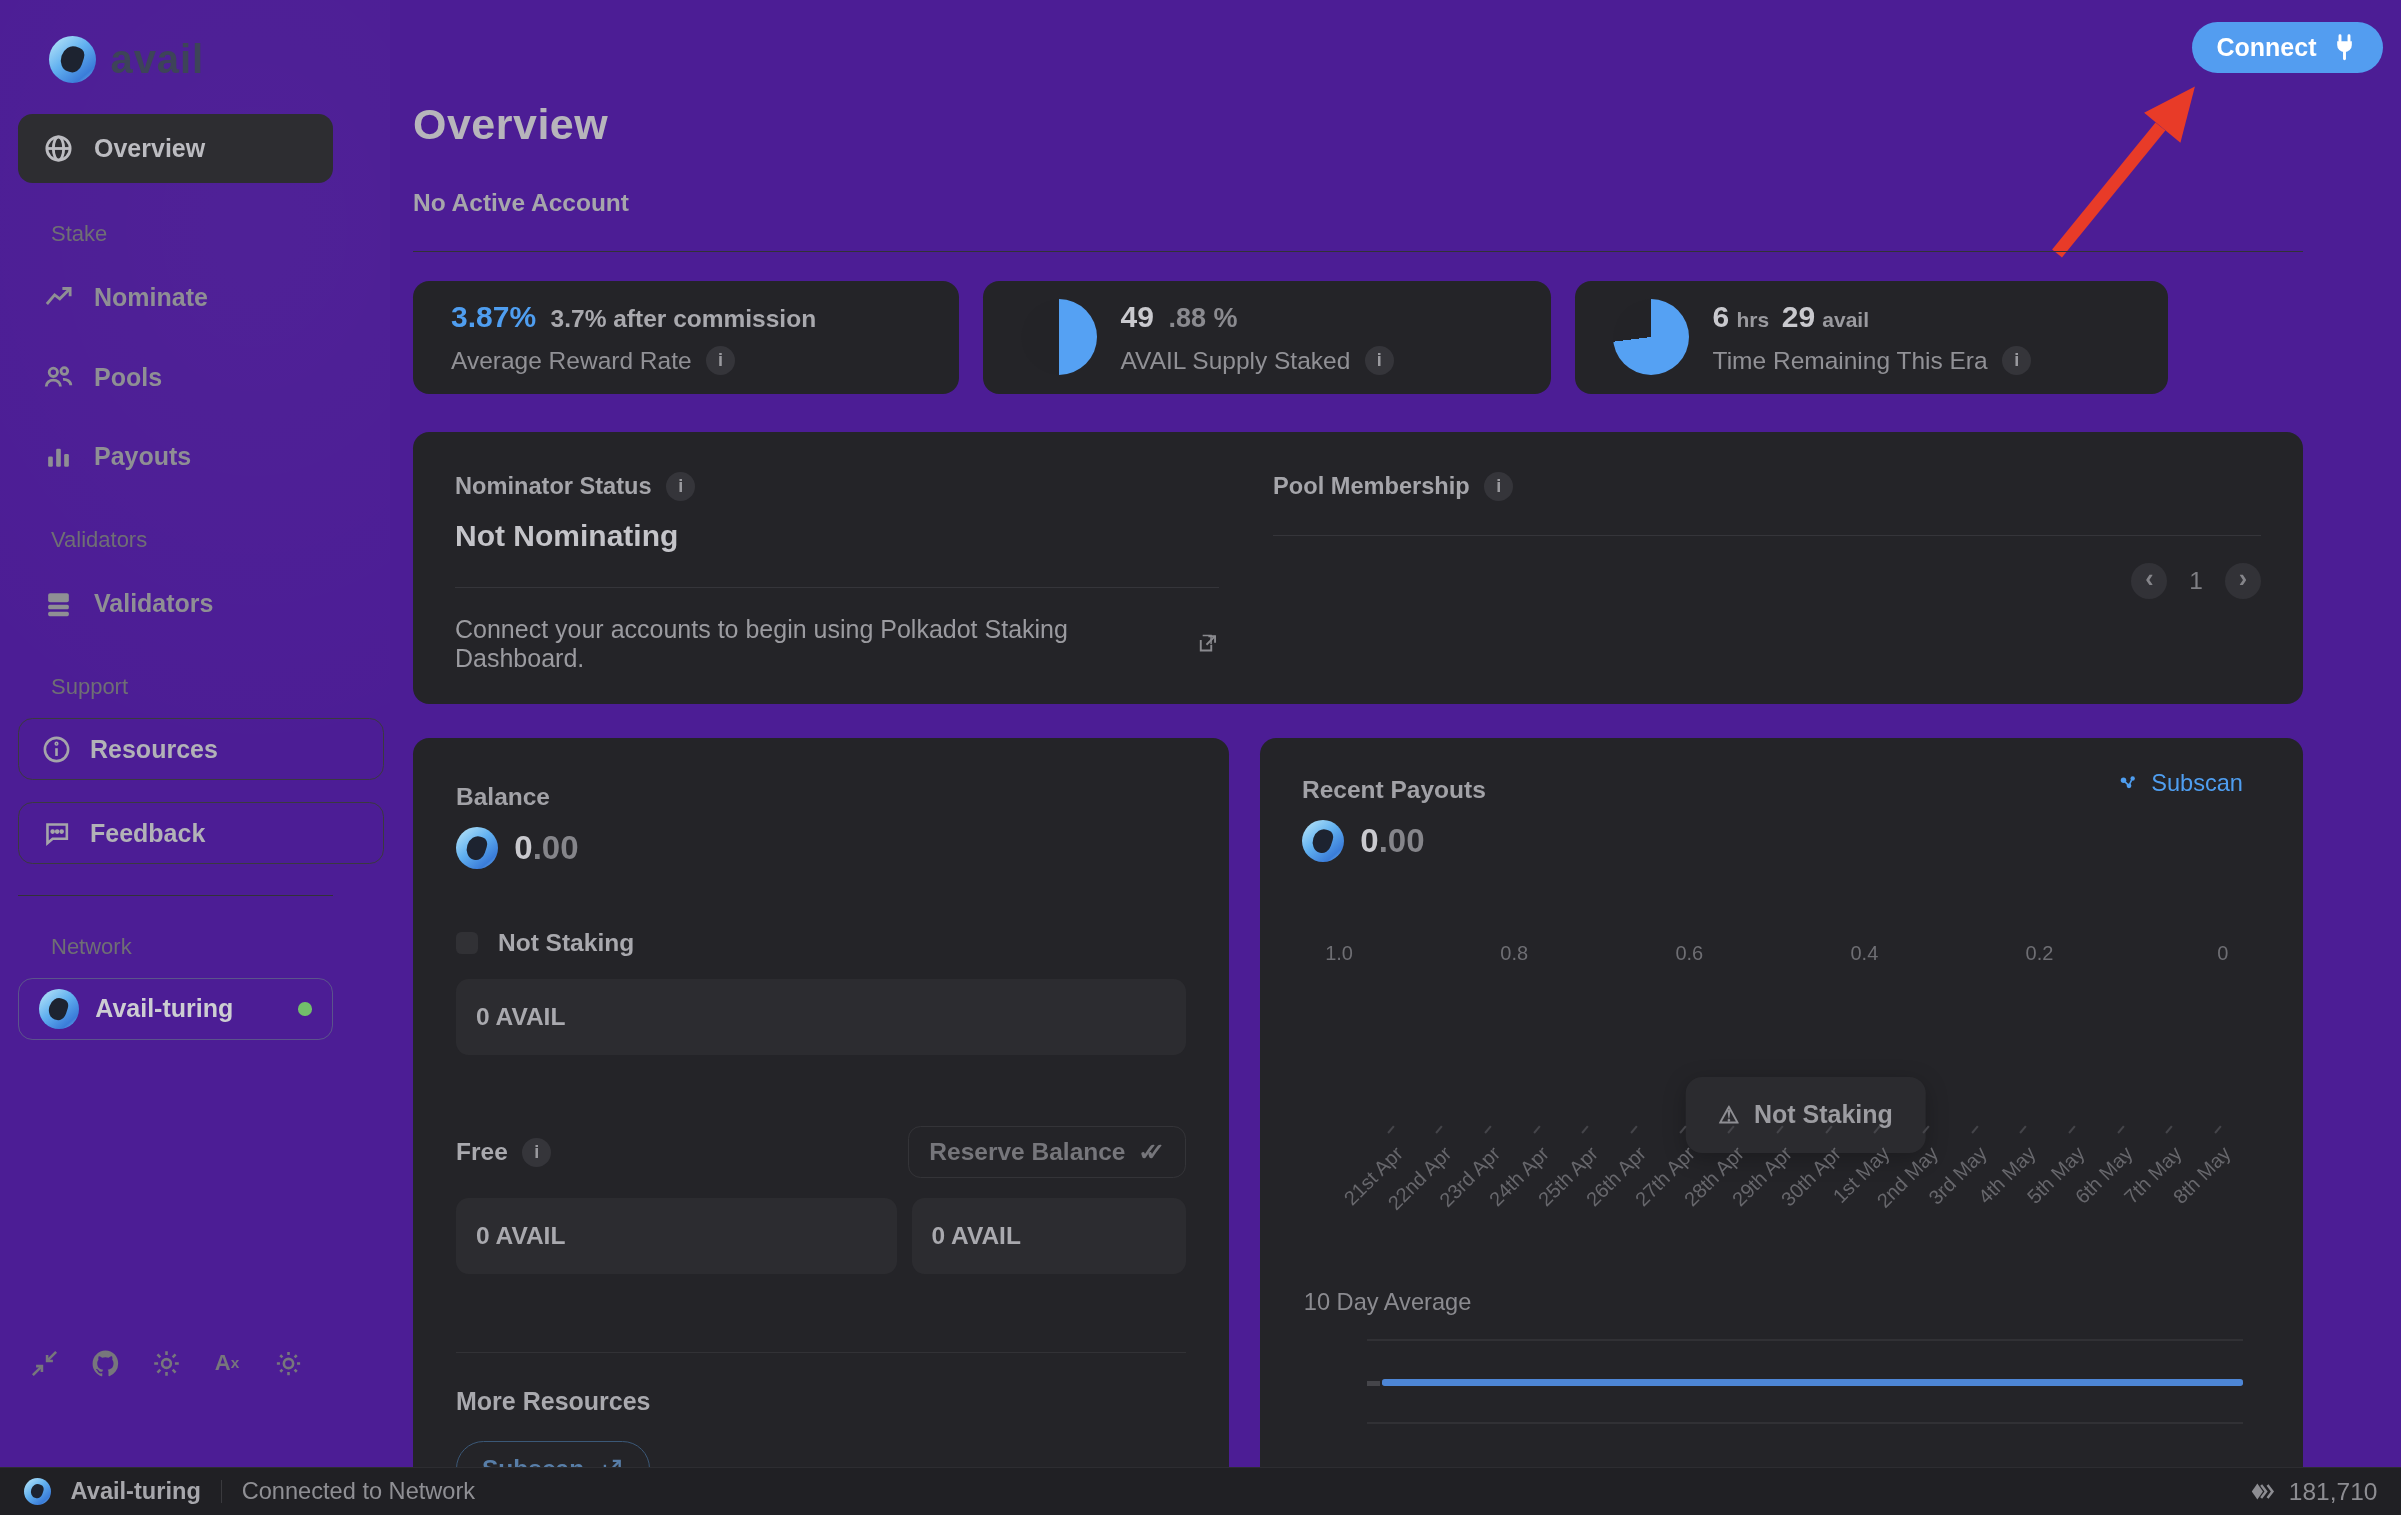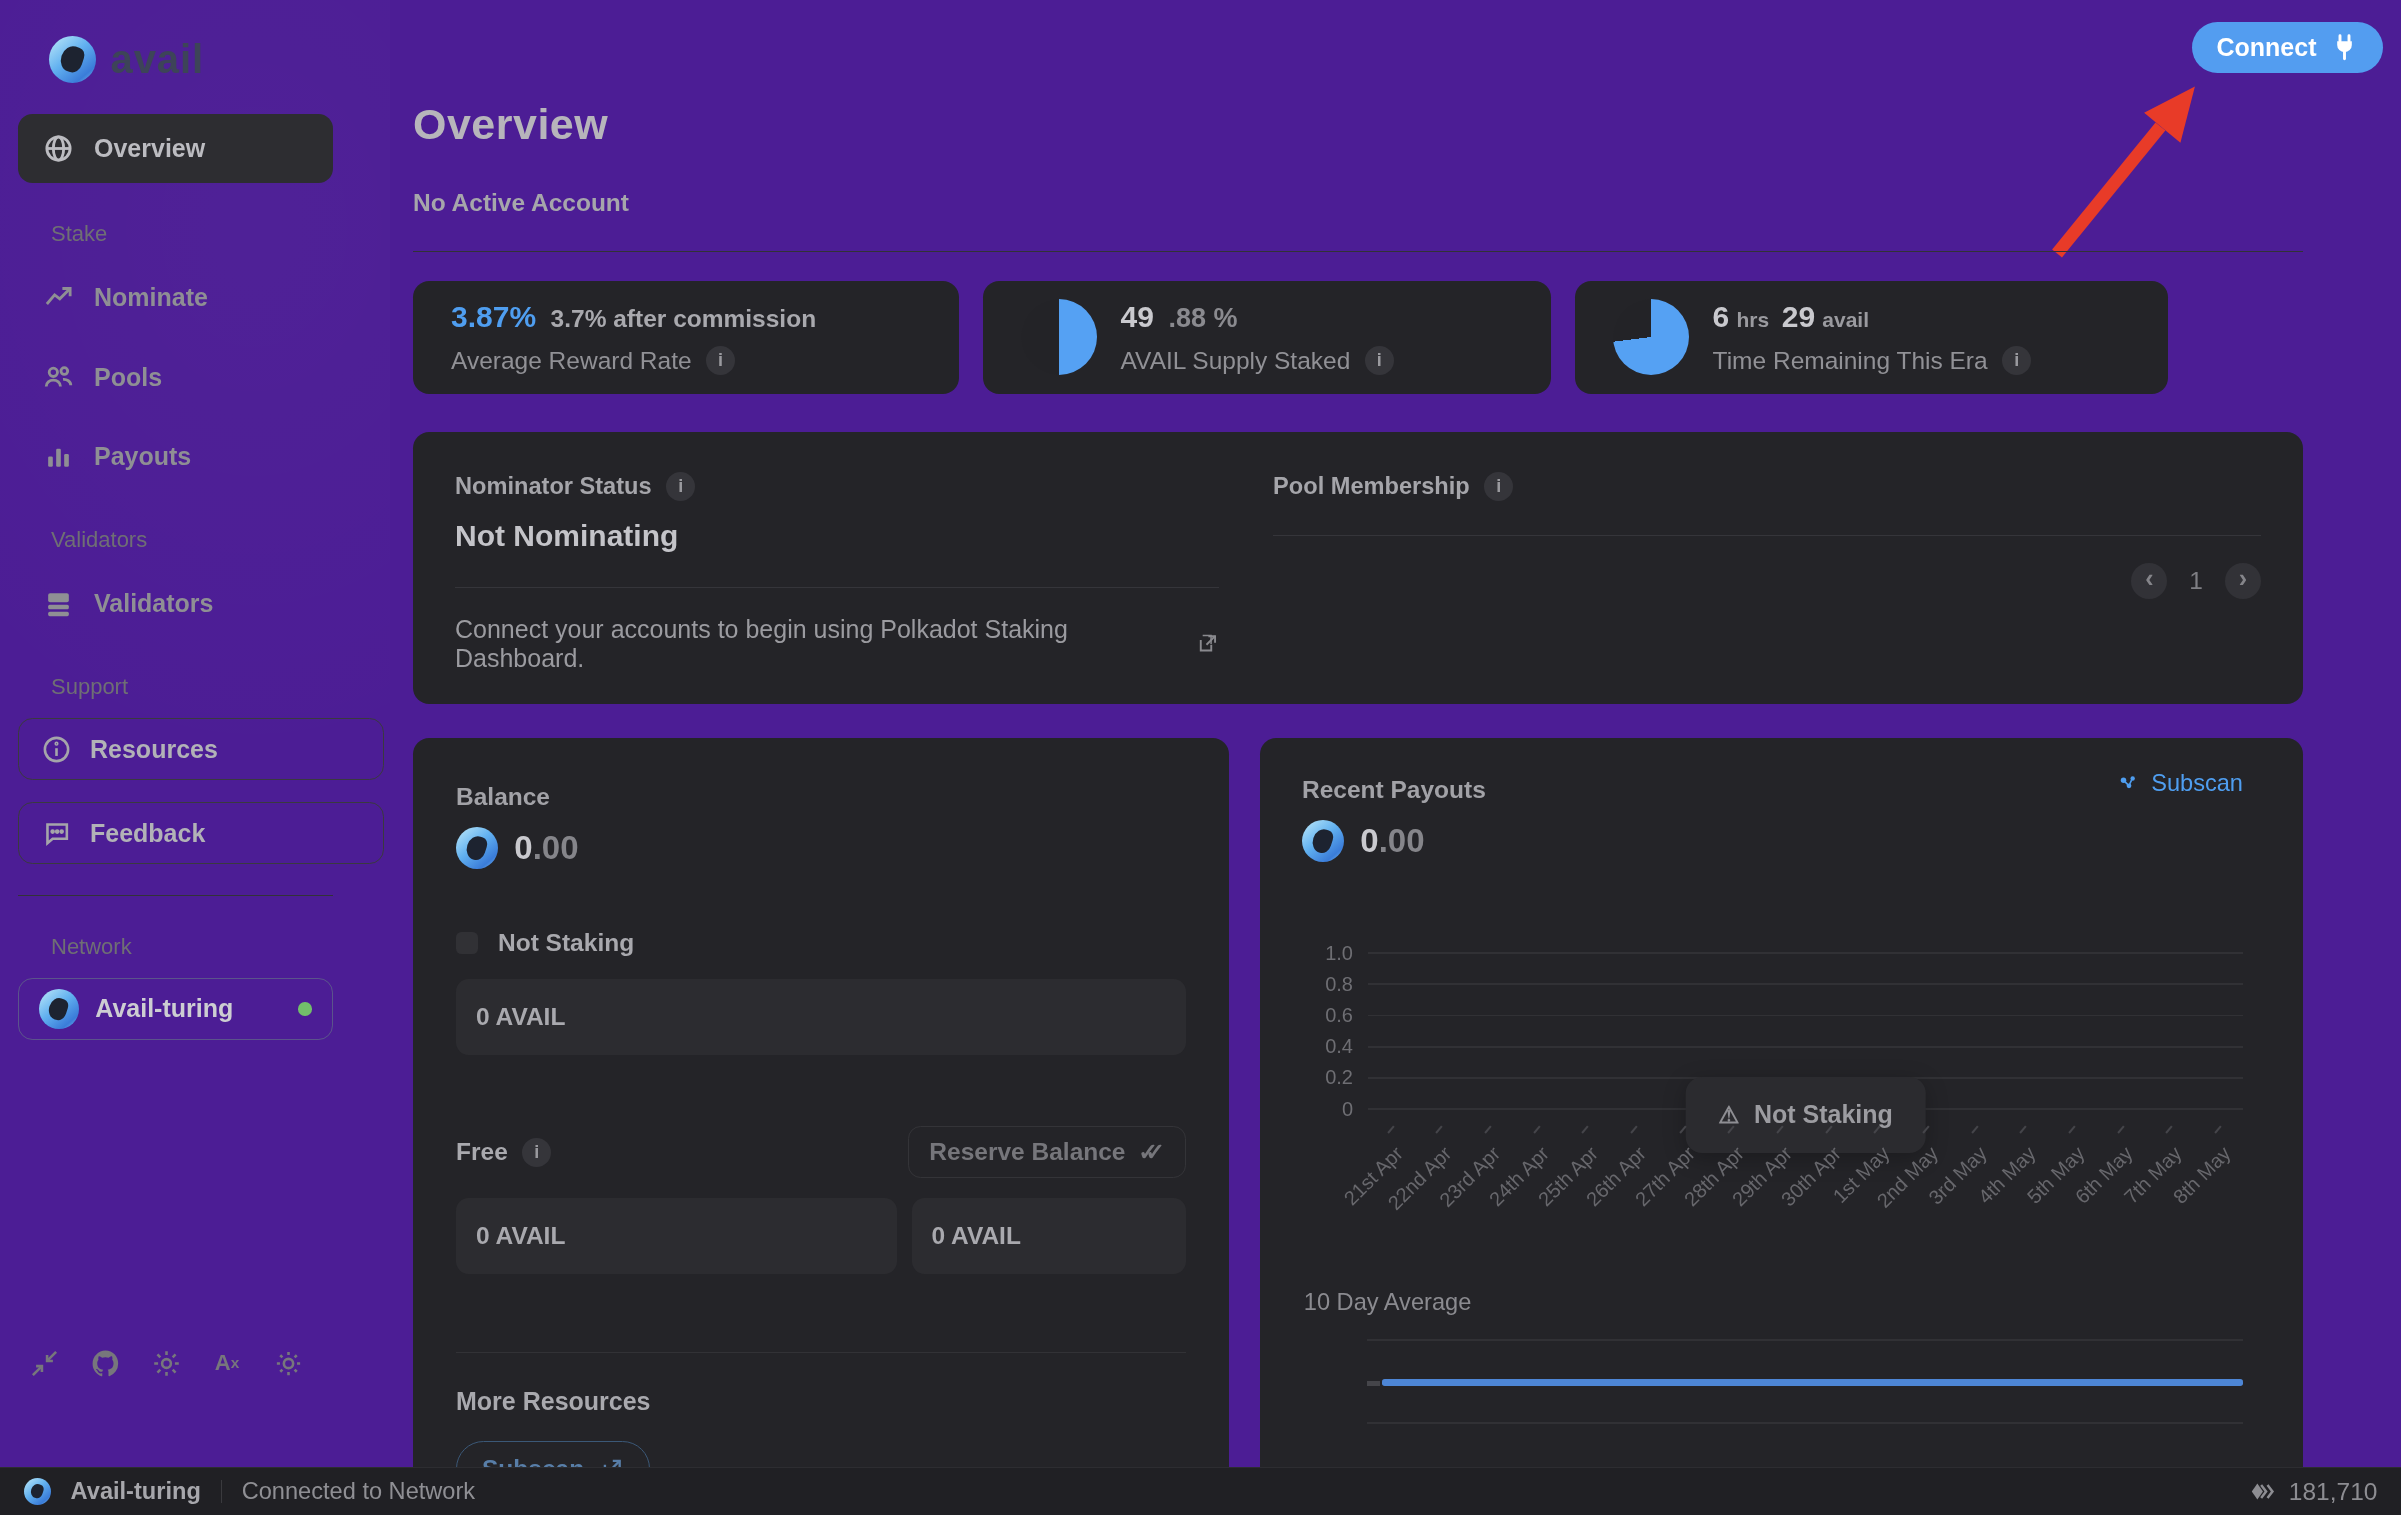--- a/index.html
+++ b/index.html
@@ -111,21 +111,21 @@
   .bars-row .b1 { width:441px; } .bars-row .b2 { flex:1; }
   .bal-div { height:0.9px; background:#323236; margin-top:78px; }
   .more-res { margin-top:34px; font-size:25px; font-weight:700; color:#a9a9ae; }
   .subscan-btn { margin-top:25px; display:inline-flex; align-items:center; gap:16.3px; padding:12.7px 25px;
     border:1.4px solid #3b5877; border-radius:905px; font-size:24.5px; font-weight:700; color:#587ea8; cursor:pointer; }
   .subscan-btn svg { width:23.6px; height:23.6px; stroke:#587ea8; fill:none; stroke-width:2.4; }
   
   .pay-head { display:flex; align-items:flex-start; }
   .subscan-link { margin-left:auto; display:flex; align-items:center; gap:11px; font-size:23.6px; color:#4f9ef0; cursor:pointer; margin-top:-5.4px; }
   .chart { margin-top:80px; position:relative; }
-  .grid { height:178px; display:flex; flex-direction:column; justify-content:space-between; }
+  .grid { height:178px; display:flex; flex-direction:row; justify-content:space-between; }
   .grow { display:flex; align-items:center; gap:14.5px; height:22px; }
   .gtick { width:51px; text-align:right; font-size:20px; color:#6e6e73; flex:0 0 auto; }
   .gline { flex:1; height:1.8px; background:#313135; }
   .ns-badge { position:absolute; left:calc(50% + 33px); bottom:-33px; transform:translateX(-50%);
     background:#2b2b2f; border-radius:16.3px; padding:23.6px 33px; display:flex; align-items:center; gap:14.5px;
     font-size:25px; font-weight:700; color:#9c9ca1; box-shadow:0 5.4px 22px rgba(0,0,0,0.25); }
   .ns-badge .warn { font-size:23.6px; color:#8e8e93; }
   .xlabels { display:flex; margin:3.6px 0 0 65px; height:125px; }
   .xslot { flex:1; position:relative; }
   .xslot::before { content:''; position:absolute; top:1.8px; right:50%; width:1.8px; height:9px; background:#45454a; transform:rotate(40deg); }

